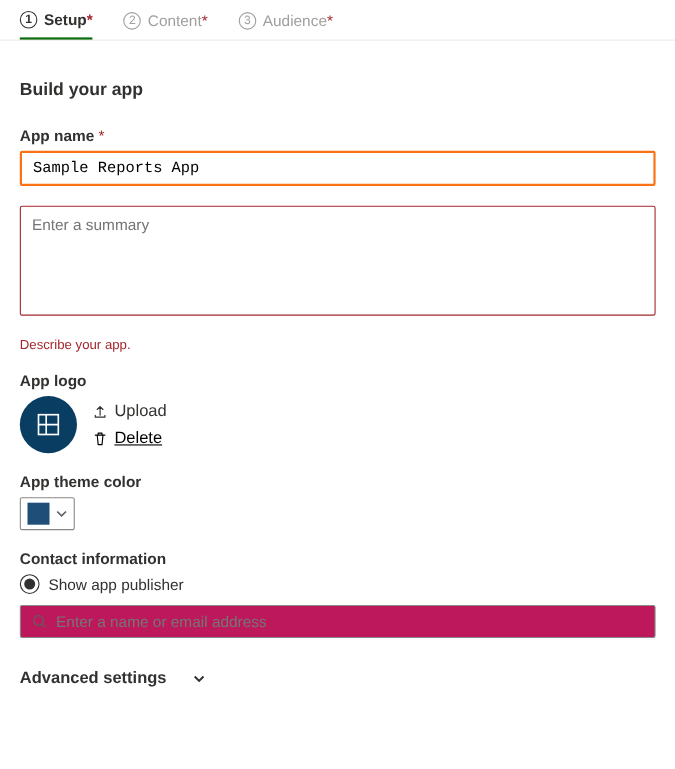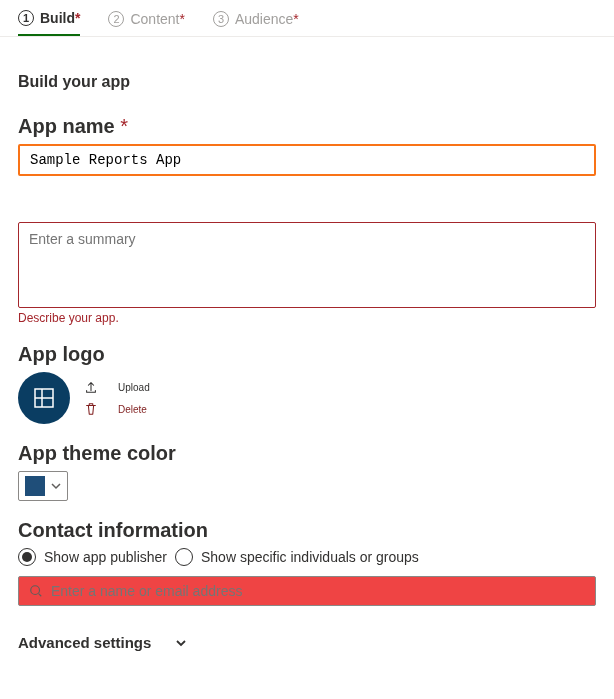--- a/index.html
+++ b/index.html
@@ -43,78 +43,77 @@
     .req { color: #a4262c; }
     .content { padding: 18px; }
     .heading {
       font-size: 16px;
       font-weight: 700;
       margin: 18px 0 24px 0;
     }
     .field { margin-bottom: 18px; }
     .label {
       font-weight: 600;
-      font-size: 20px;
+      font-size: 14px;
       margin-bottom: 6px;
       display: block;
     }
     .label .req { font-weight: 400; }
     .input-text {
       width: 100%;
       padding: 6px 10px;
       font-size: 14px;
       border: 2px solid #f97316;
       border-radius: 2px;
       font-family: Liberation Mono, monospace;
     }
     .textarea {
       width: 100%;
       padding: 8px 10px;
       font-size: 14px;
       border: 1px solid #a4262c;
       border-radius: 2px;
       resize: none;
-      height: 86px;
+      height: 100px;
       font-family: inherit;
-      margin-top: 28px;
     }
     .error-msg {
       color: #a4262c;
       font-size: 12px;
-      margin-top: 0;
+      margin-top: 16px;
     }
     .logo-row {
       display: flex;
       align-items: center;
       gap: 14px;
       margin-top: 6px;
     }
     .logo-circle {
       width: 52px;
       height: 52px;
       border-radius: 50%;
       background: #0a3d62;
       display: flex;
       align-items: center;
       justify-content: center;
     }
     .logo-actions { display: flex; flex-direction: column; gap: 8px; }
     .logo-btn {
       display: flex;
       align-items: center;
-      gap: 20px;
+      gap: 6px;
       background: none;
       border: none;
-      font-size: 10px;
+      font-size: 15px;
       color: #323130;
       cursor: pointer;
       padding: 0;
       font-family: inherit;
     }
-    .logo-btn.disabled { color: #7f1d1d; cursor: default; }
+    .logo-btn.disabled { color: #000000; cursor: default; text-decoration: underline; }
     .color-picker {
       display: inline-flex;
       align-items: center;
       border: 1px solid #8a8886;
       padding: 4px 6px;
       gap: 6px;
       cursor: pointer;
       border-radius: 2px;
     }
     .swatch { width: 20px; height: 20px; background: #1f4e79; }
@@ -126,21 +125,21 @@
       display: inline-flex; align-items: center; justify-content: center;
     }
     .radio.selected::after {
       content: ""; width: 10px; height: 10px; background: #323130; border-radius: 50%;
     }
     .contact-search {
       margin-top: 10px;
       display: flex;
       align-items: center;
       border: 1px solid #8a8886;
-      background: #ef4444;
+      background: #be185d;
       padding: 6px 10px;
       gap: 8px;
       border-radius: 2px;
     }
     .contact-search input {
       border: none; background: transparent; flex: 1; font-size: 14px;
       font-family: inherit; outline: none;
     }
     .adv-row {
       display: flex; align-items: center; gap: 24px;
@@ -148,21 +147,21 @@
       margin-top: 28px;
     }
     svg { display: block; }
   </style>
 </head>
 <body>
 
 <div class="tabs">
   <div class="tab active">
     <span class="tab-num">1</span>
-    <span><span>Build</span><span class="req">*</span></span>
+    <span><span>Setup</span><span class="req">*</span></span>
   </div>
   <div class="tab">
     <span class="tab-num">2</span>
     <span><span>Content</span><span class="req">*</span></span>
   </div>
   <div class="tab">
     <span class="tab-num">3</span>
     <span><span>Audience</span><span class="req">*</span></span>
   </div>
 </div>
@@ -220,24 +219,20 @@
     </div>
   </div>
 
   <div class="field">
     <label class="label">Contact information</label>
     <div class="radio-group">
       <div class="radio-item">
         <span class="radio selected"></span>
         <span>Show app publisher</span>
       </div>
-      <div class="radio-item">
-        <span class="radio"></span>
-        <span>Show specific individuals or groups</span>
-      </div>
     </div>
     <div class="contact-search">
       <svg width="14" height="14" viewBox="0 0 16 16">
         <circle cx="7" cy="7" r="5" fill="none" stroke="#605e5c" stroke-width="1.3"></circle>
         <line x1="11" y1="11" x2="14" y2="14" stroke="#605e5c" stroke-width="1.3"></line>
       </svg>
       <input type="text" placeholder="Enter a name or email address" style="">
     </div>
   </div>
 

